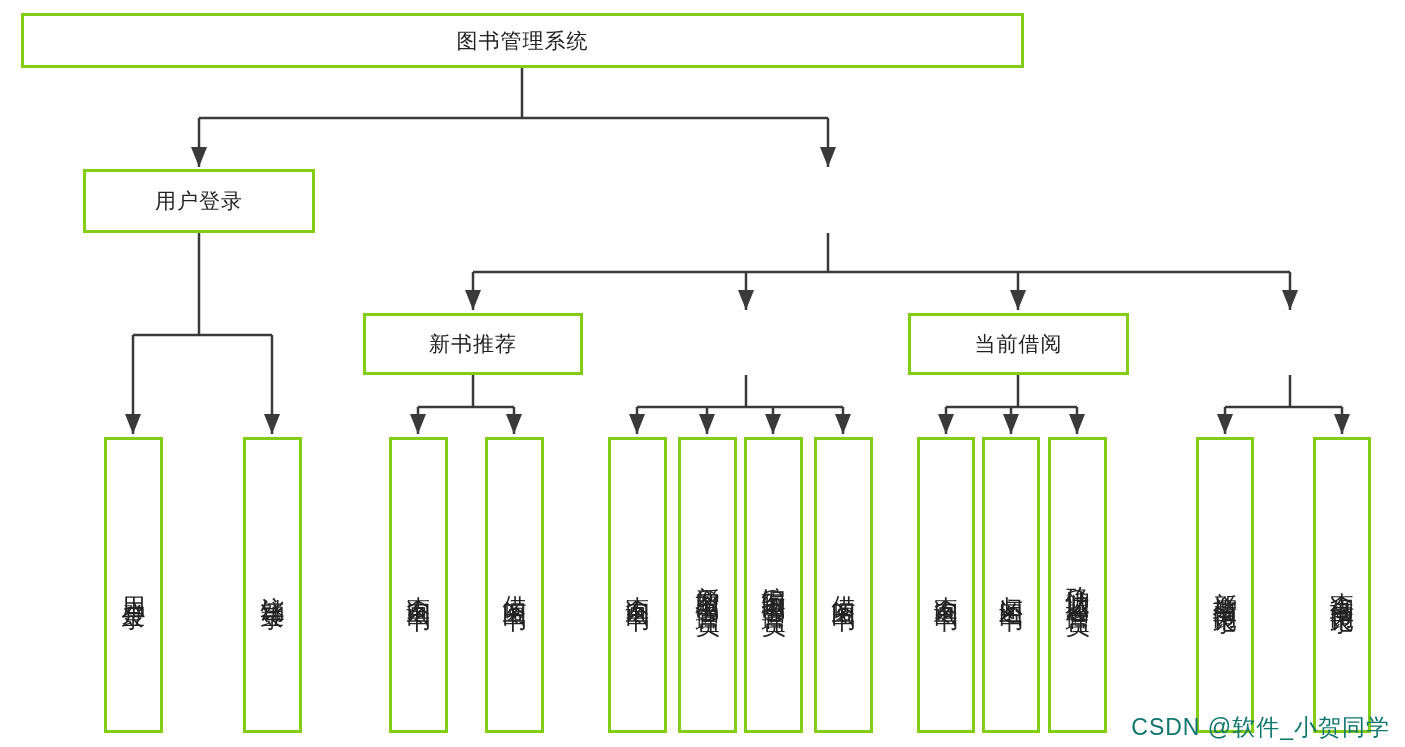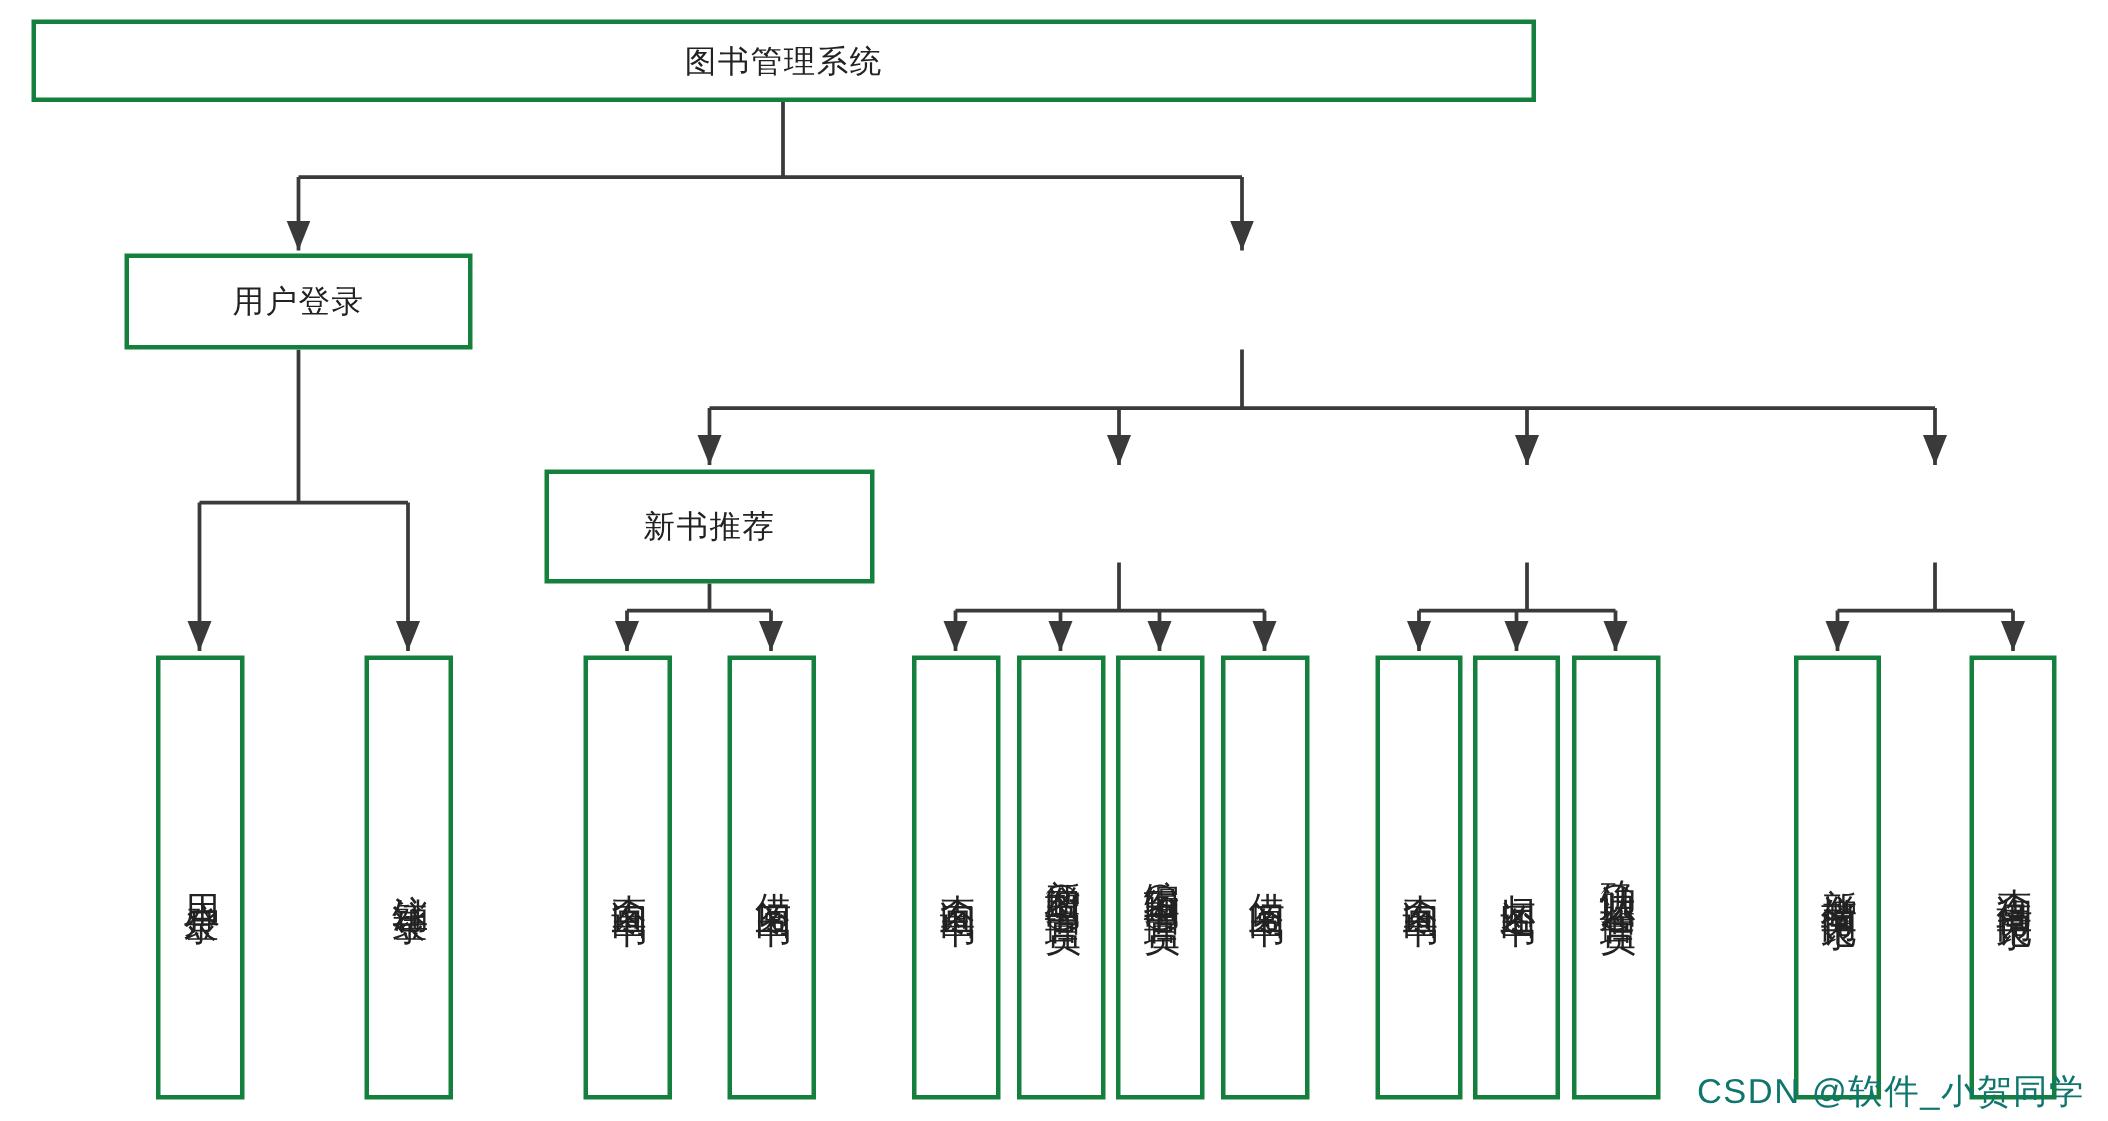--- a/index.html
+++ b/index.html
@@ -3,21 +3,21 @@
 <meta charset="utf-8">
 <style>
   html,body{margin:0;padding:0;background:#ffffff;}
   .stage{
     position:relative;width:1405px;height:747px;background:#ffffff;
     font-family:"Liberation Sans","DejaVu Sans",sans-serif;color:#222222;
     overflow:hidden;
   }
   svg.edges{position:absolute;left:0;top:0;width:1405px;height:747px;}
   .box{
-    position:absolute;background:#ffffff;border:3px solid #15803d;
+    position:absolute;background:#ffffff;border:3px solid #84cc16;
     box-sizing:border-box;display:flex;align-items:center;justify-content:center;
     z-index:2;
   }
   .box.h{font-size:21px;letter-spacing:1px;white-space:nowrap;}
   .box.v .vtxt{
     writing-mode:vertical-rl;text-orientation:mixed;
     font-size:24px;letter-spacing:4px;line-height:1;
   }
   .watermark{
     position:absolute;right:15px;top:712px;z-index:3;
@@ -64,21 +64,22 @@
       <path d="M1077,407 V434" marker-end="url(#arw)"></path>
       <path d="M1225,407 V434" marker-end="url(#arw)"></path>
       <path d="M1342,407 V434" marker-end="url(#arw)"></path>
     </g>
   </svg>
 
   <div class="box h" style="left:21px;top:13px;width:1003px;height:55px">图书管理系统</div>
 
   <div class="box h" style="left:83px;top:169px;width:232px;height:64px">用户登录</div>
 
-  <div class="box h" style="left:363px;top:313px;width:220px;height:76px">新书推荐</div>
+  <div class="box h" style="left:363px;top:313px;width:220px;height:62px">新书推荐</div>
+  <div class="box h" style="left:908px;top:313px;width:221px;height:62px">当前借阅</div>
 
   <div class="box v" style="left:104px;top:437px;width:59px;height:296px">
     <span class="vtxt">用户登录</span>
   </div>
   <div class="box v" style="left:243px;top:437px;width:59px;height:296px">
     <span class="vtxt">注销登录</span>
   </div>
 
   <div class="box v" style="left:389px;top:437px;width:59px;height:296px">
     <span class="vtxt">查询图书</span>

